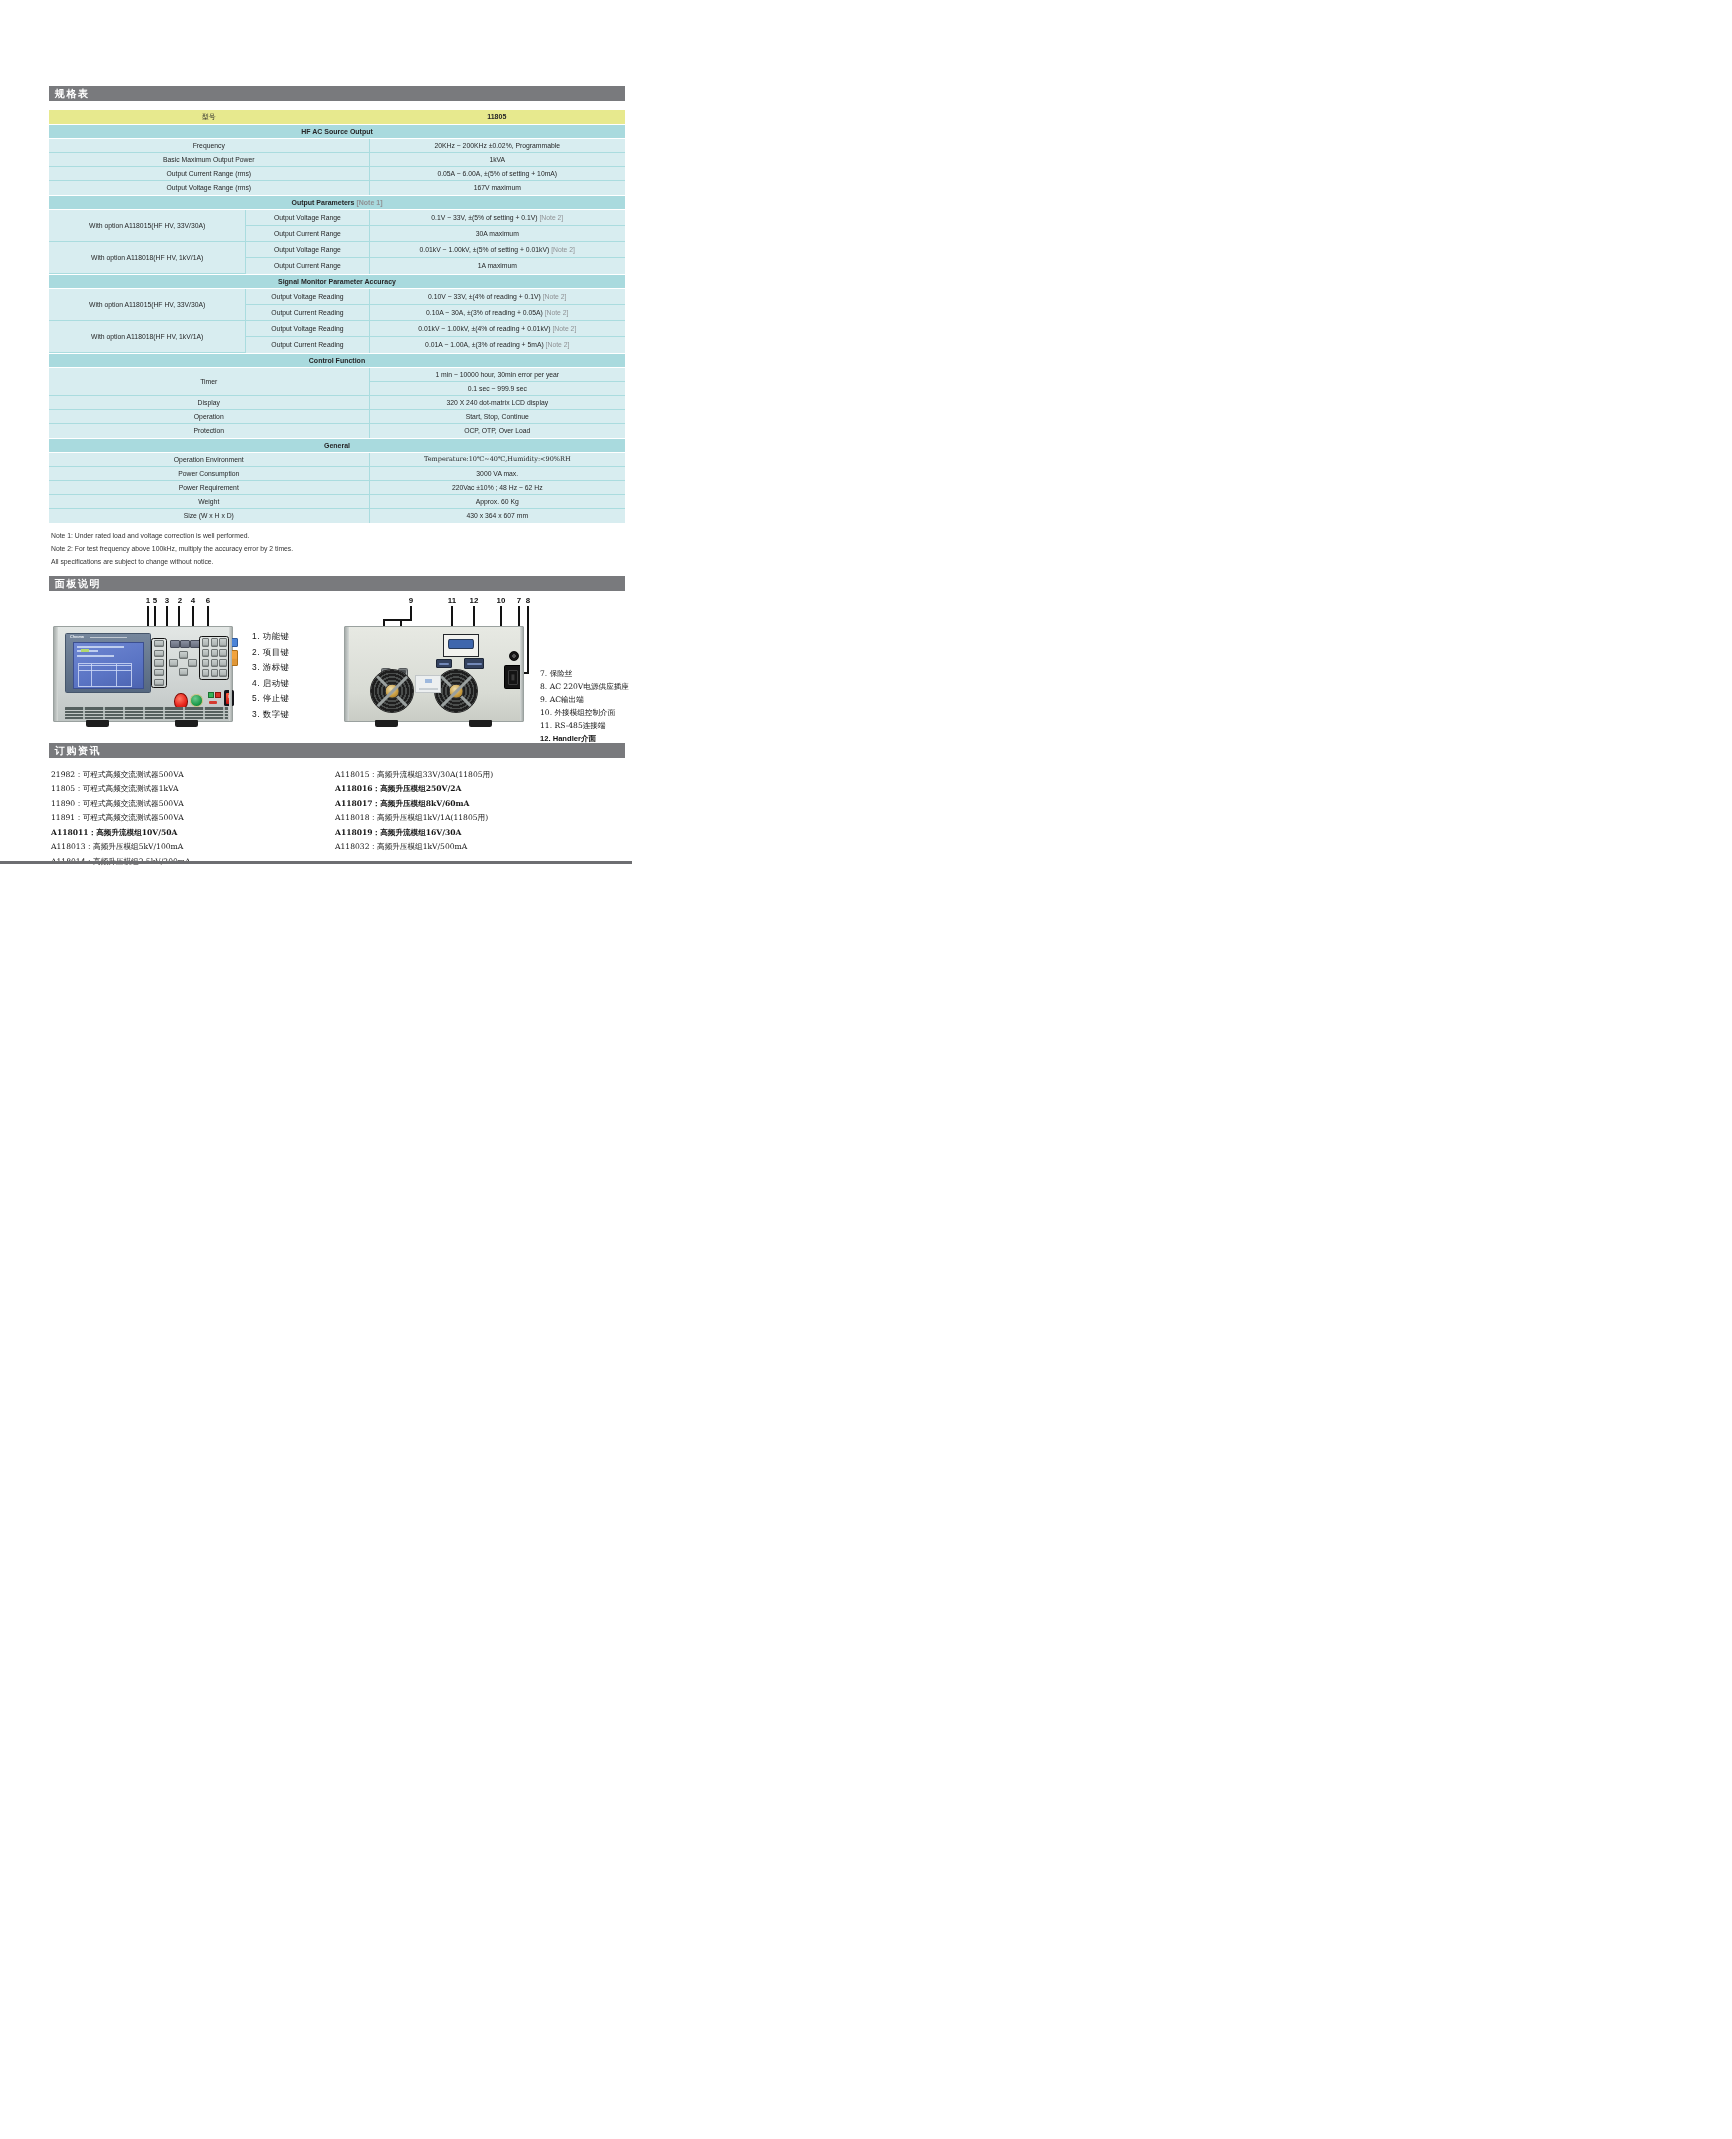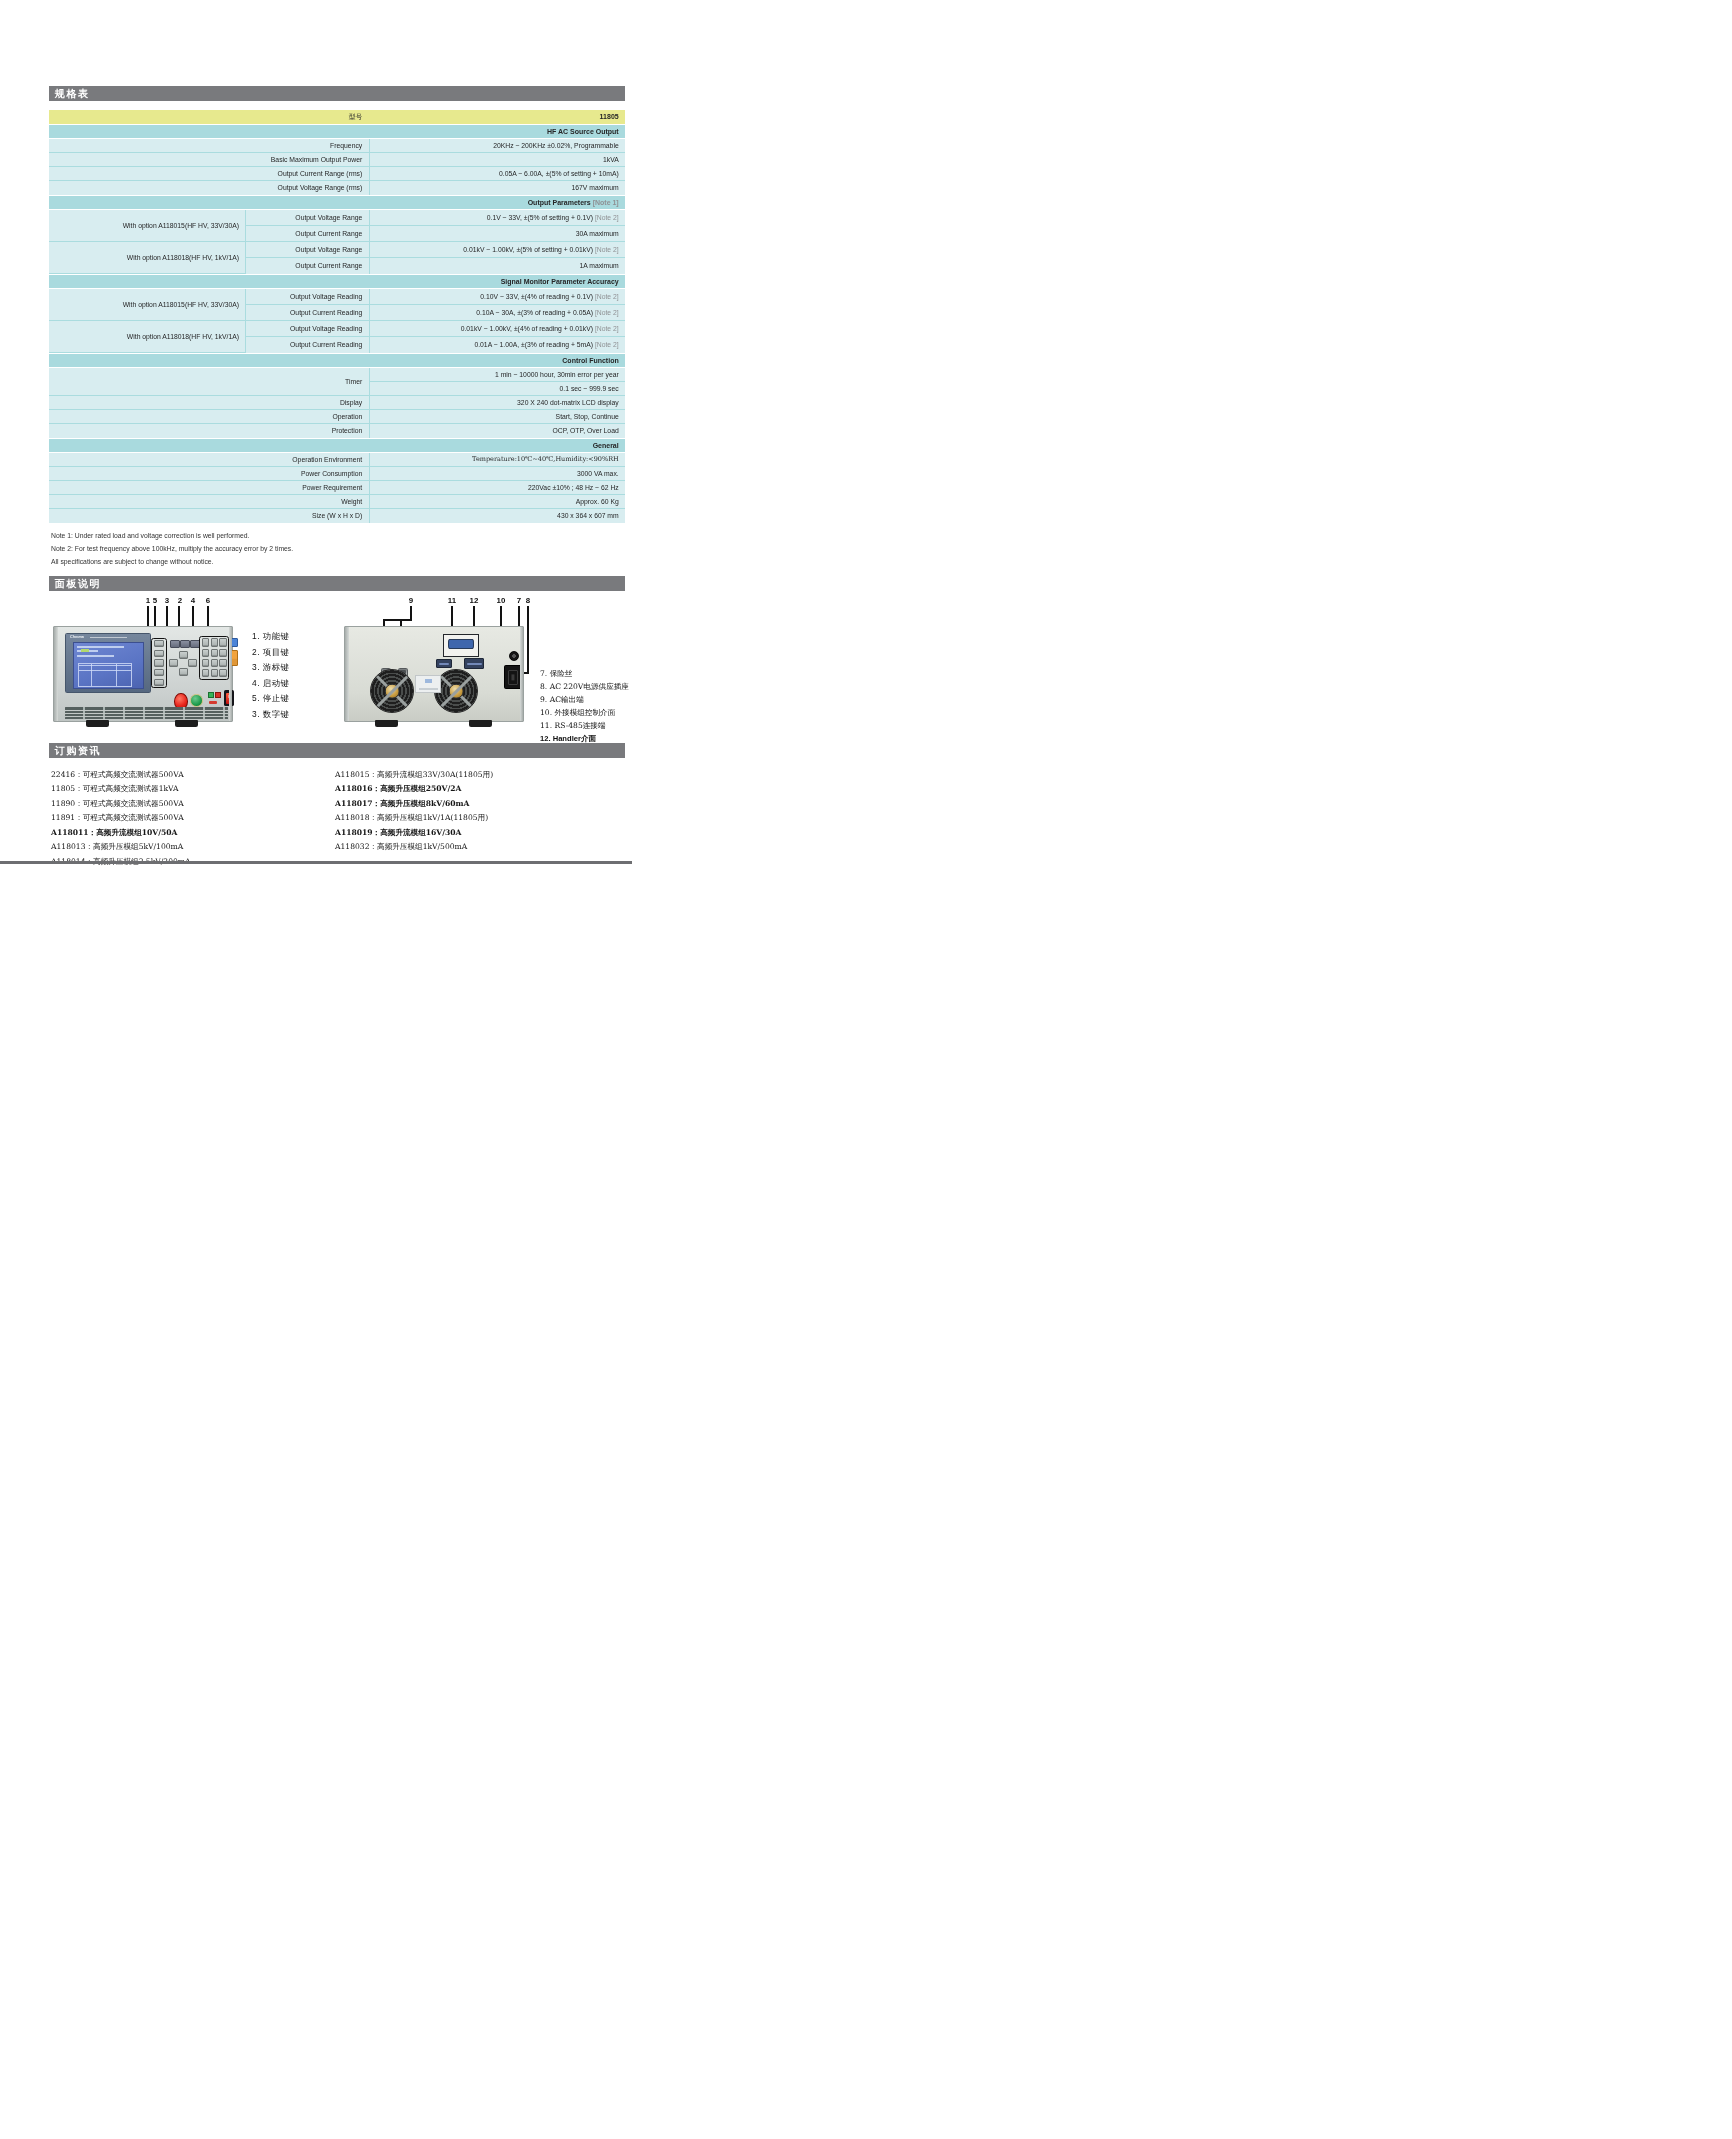--- a/index.html
+++ b/index.html
@@ -17,21 +17,21 @@
   .bar{margin-left:49px;width:576px;height:15px;background:var(--bar-gray);
        color:#fff;font-weight:bold;font-size:10px;line-height:15.7px;
        padding-left:5.8px;box-sizing:border-box;letter-spacing:1.6px;}
   .bar-spec{margin-top:48px;}
 
   
   table.spec{margin:9.4px 0 0 49px;width:576px;border-collapse:separate;border-spacing:0;
              font-size:6.8px;color:#262627;}
   table.spec td,table.spec th{box-sizing:border-box;vertical-align:middle;
              background:var(--row-cyan);border-bottom:1px solid var(--line-teal);
-             height:14px;padding:1.6px 6.3px;text-align:right;font-weight:normal;}
+             height:14px;padding:1.6px 6.3px;text-align:center;font-weight:normal;}
   table.spec th.sec{background:var(--section-teal);font-weight:bold;font-size:7px;
              border-top:1.6px solid #fff;border-bottom:1.6px solid #fff;height:15px;}
   table.spec tr.model-row td{background:var(--model-yellow);border-bottom:none;height:13px;}
   table.spec td.modelv{font-weight:bold;font-size:7px;}
   table.spec td.sub,table.spec td.val{border-left:1px solid var(--line-teal);}
   table.spec tr.lastrow td{border-bottom:none;}
   table.spec td.tall{height:16px;}
   .gnote{color:var(--note-gray);}
   td.mono{font-family:"DejaVu Serif","Liberation Serif",serif;font-size:6.5px;}
 
@@ -423,21 +423,21 @@
       <div>10. 外接模组控制介面</div>
       <div>11. RS-485连接端</div>
       <div class="hb">12. Handler介面</div>
     </div>
   </div>
 
   <div class="bar bar-order">订购资讯</div>
 
   <div class="order-area">
     <div class="ocol ocol-left">
-      <div>22416：可程式高频交流测试器500VA</div>
+      <div>21982：可程式高频交流测试器500VA</div>
       <div>11805：可程式高频交流测试器1kVA</div>
       <div>11890：可程式高频交流测试器500VA</div>
       <div>11891：可程式高频交流测试器500VA</div>
       <div class="b">A118011：高频升流模组10V/50A</div>
       <div>A118013：高频升压模组5kV/100mA</div>
       <div>A118014：高频升压模组2.5kV/200mA</div>
     </div>
     <div class="ocol ocol-right">
       <div>A118015：高频升流模组33V/30A(11805用)</div>
       <div class="b">A118016：高频升压模组250V/2A</div>

